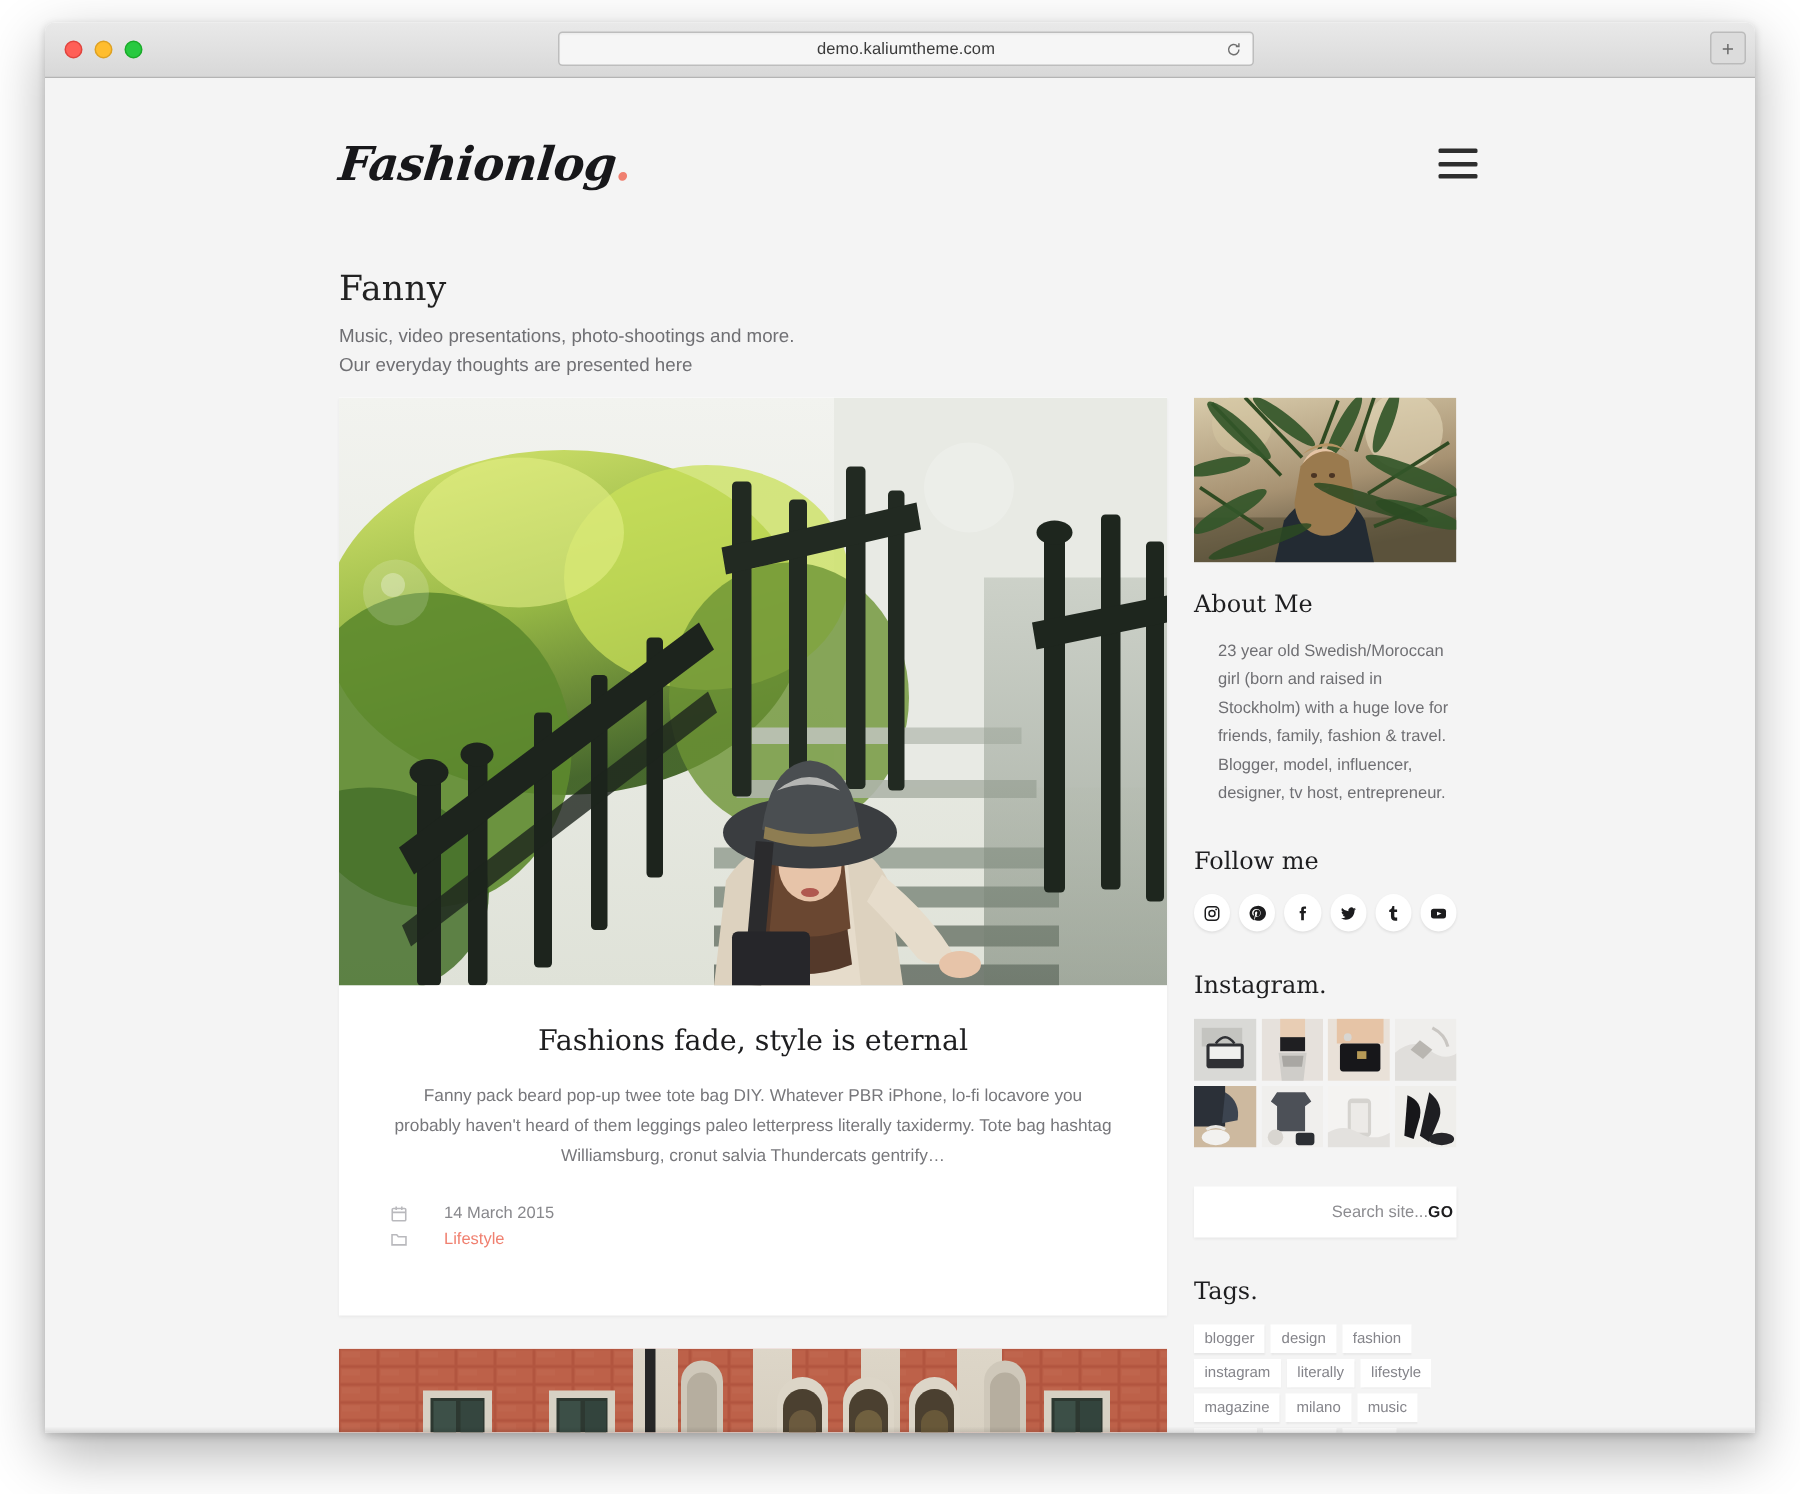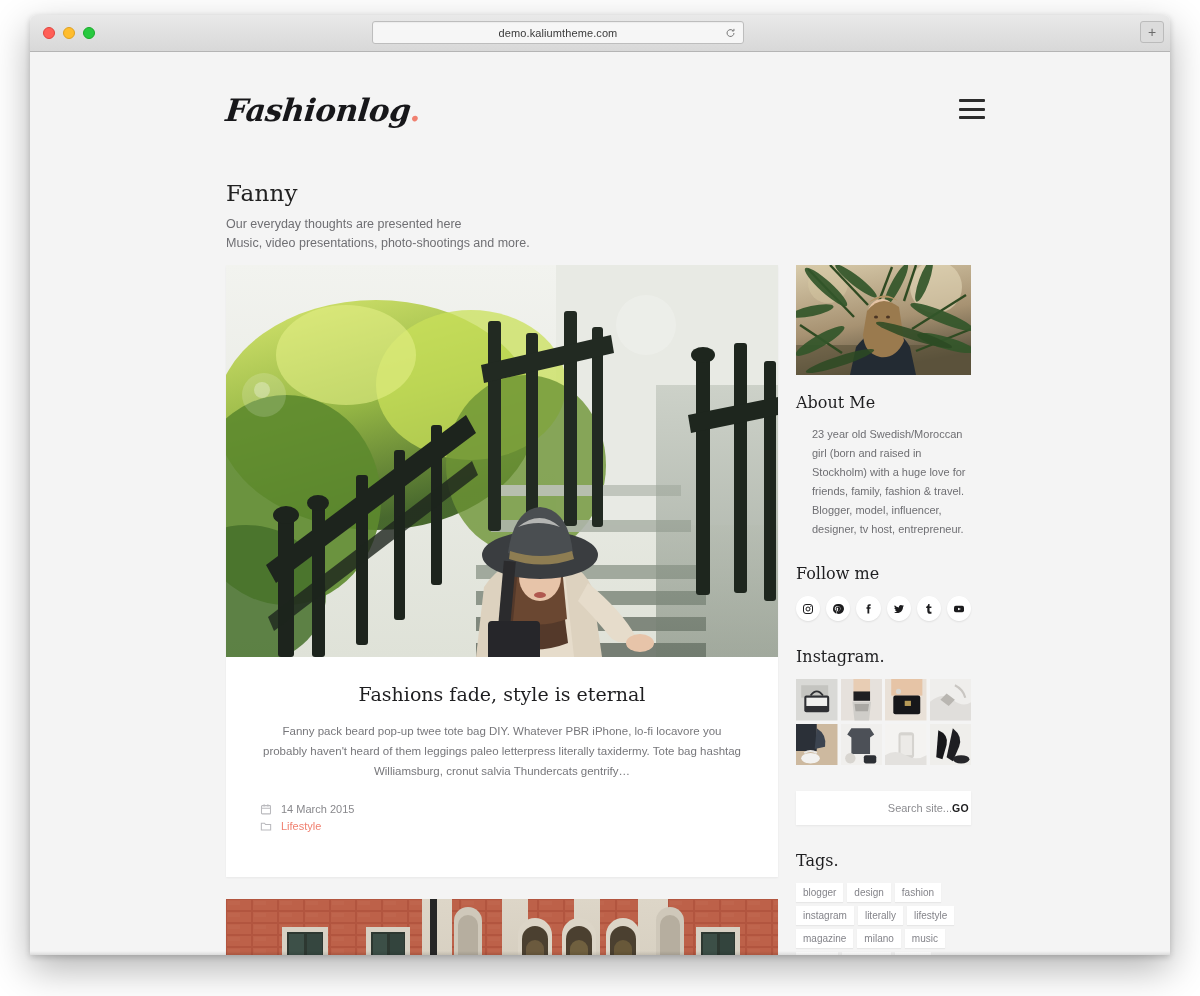--- a/index.html
+++ b/index.html
@@ -30,21 +30,21 @@
     position: absolute; left: 13px; top: 12px;
     display: flex; gap: 8px;
   }
   .dot { width: 12px; height: 12px; border-radius: 50%; display: block; }
   .dot.red    { background: #ff5f57; border: 1px solid #e0443e; }
   .dot.yellow { background: #ffbd2e; border: 1px solid #dea123; }
   .dot.green  { background: #28c940; border: 1px solid #1aab29; }
 
   .url-bar {
     position: absolute; left: 342px; top: 6px;
-    width: 372px; height: 23px;
+    width: 464px; height: 23px;
     background: #f6f6f6;
     border: 1px solid #bdbdbd;
     border-radius: 3px;
     display: flex; align-items: center; justify-content: center;
     box-shadow: inset 0 1px 1px rgba(0,0,0,0.04);
   }
   .url-text {
     font-size: 11px; color: #3a3a3a;
     letter-spacing: 0.1px;
   }
@@ -147,21 +147,21 @@
   }
   .post-excerpt {
     font-size: 11.5px; color: #77777b;
     line-height: 1.75;
     text-align: center;
     margin-bottom: 22px;
   }
   .post-meta { font-size: 11px; color: #88888c; }
   .meta-row {
     display: flex; align-items: center;
-    gap: 9px; margin-bottom: 5px;
+    gap: 24px; margin-bottom: 5px;
   }
   .meta-icon { width: 12px; height: 12px; color: #b9b9bd; flex: none; }
   .meta-cat { color: #f08070; }
 
   .post-thumb-2 { height: 230px; }
 
   
   .widget { margin-bottom: 26px; }
   .widget-title {
     font-family: "DejaVu Serif", serif;
@@ -273,22 +273,22 @@
       <div class="hamburger">
         <span></span>
         <span></span>
         <span></span>
       </div>
     </div>
 
     <div class="page-intro">
       <h1 class="page-title">Fanny</h1>
       <div class="page-sub">
+        <div>Music, video presentations, photo-shootings and more.</div>
         <div>Our everyday thoughts are presented here</div>
-        <div>Music, video presentations, photo-shootings and more.</div>
       </div>
     </div>
 
     <div class="content">
 
       <div class="main-col">
 
         <div class="post-card">
           <div class="post-thumb">
             <svg viewBox="0 0 552 392" preserveAspectRatio="xMidYMid slice" aria-hidden="true">

